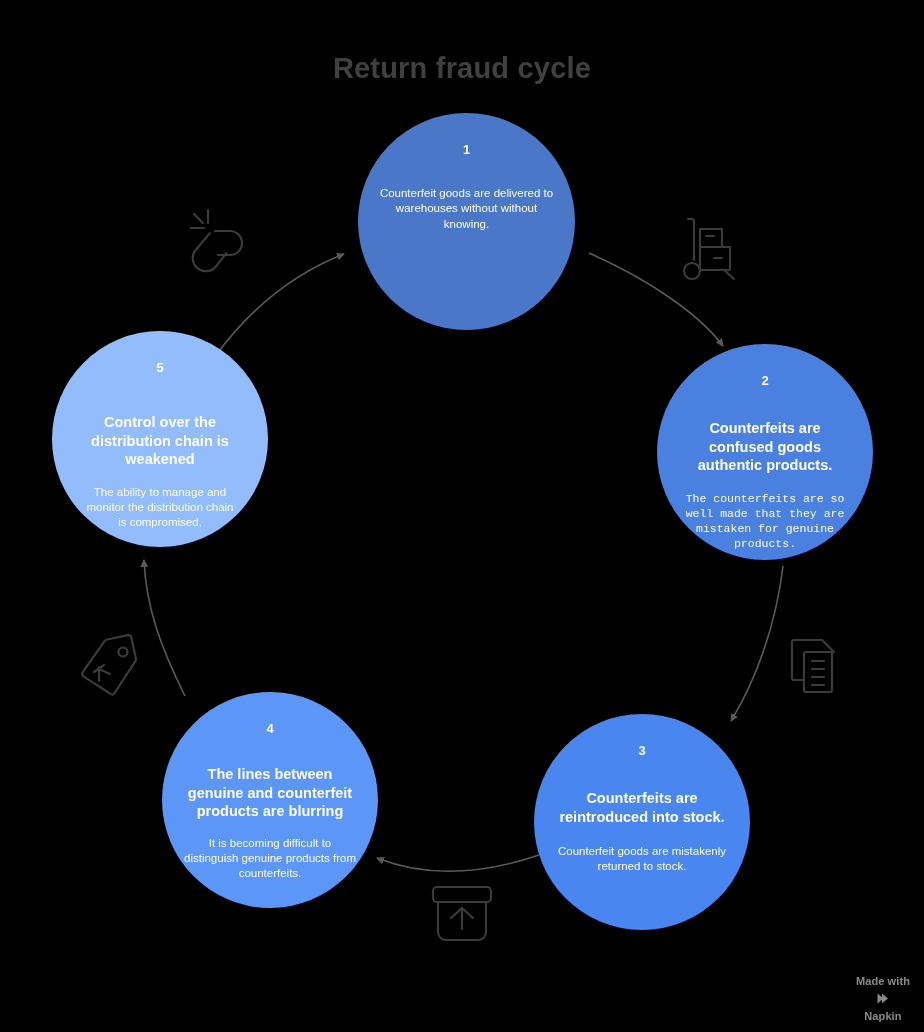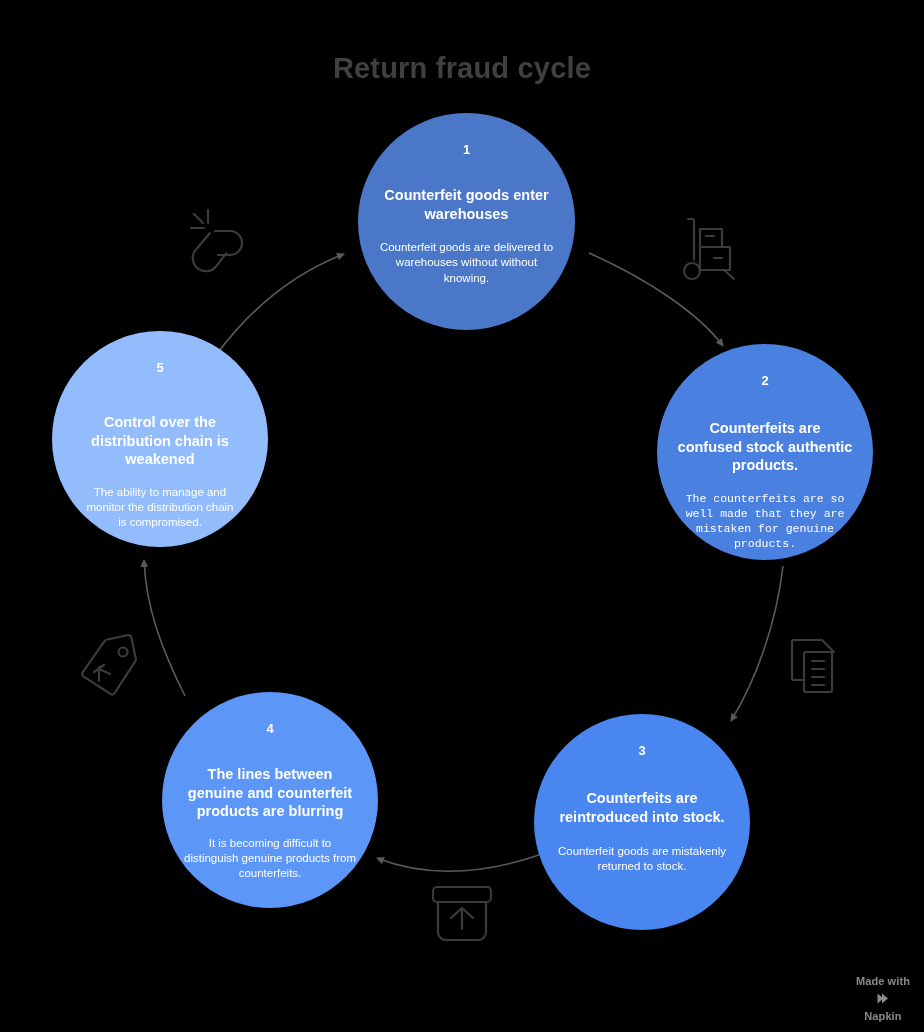--- a/index.html
+++ b/index.html
@@ -172,27 +172,26 @@
       <path d="M 589,253 C 650,280 700,315 723,346"></path>
       <path d="M 783,566 C 776,625 756,680 731,721"></path>
       <path d="M 539,855 C 480,875 425,877 377,858"></path>
       <path d="M 185,696 C 160,646 146,606 144,560"></path>
       <path d="M 216,355 C 248,312 290,275 344,254"></path>
     </g>
   </svg>
 
   <div class="node" id="node-1" style="background: rgb(74, 119, 200);">
     <span class="num">1</span>
-    <span class="title">Counterfeit goods enter warehouses</span>
     <span class="desc">Counterfeit goods are delivered to warehouses without without knowing.</span>
   </div>
 
   <div class="node" id="node-2" style="background: rgb(74, 128, 224);">
     <span class="num">2</span>
-    <span class="title">Counterfeits are confused stock authentic products.</span>
+    <span class="title">Counterfeits are confused goods authentic products.</span>
     <span class="desc">The counterfeits are so well made that they are mistaken for genuine products.</span>
   </div>
 
   <div class="node" id="node-3" style="background: rgb(74, 134, 240);">
     <span class="num">3</span>
     <span class="title">Counterfeits are reintroduced into stock.</span>
     <span class="desc">Counterfeit goods are mistakenly returned to stock.</span>
   </div>
 
   <div class="node" id="node-4" style="background: rgb(92, 150, 247);">

